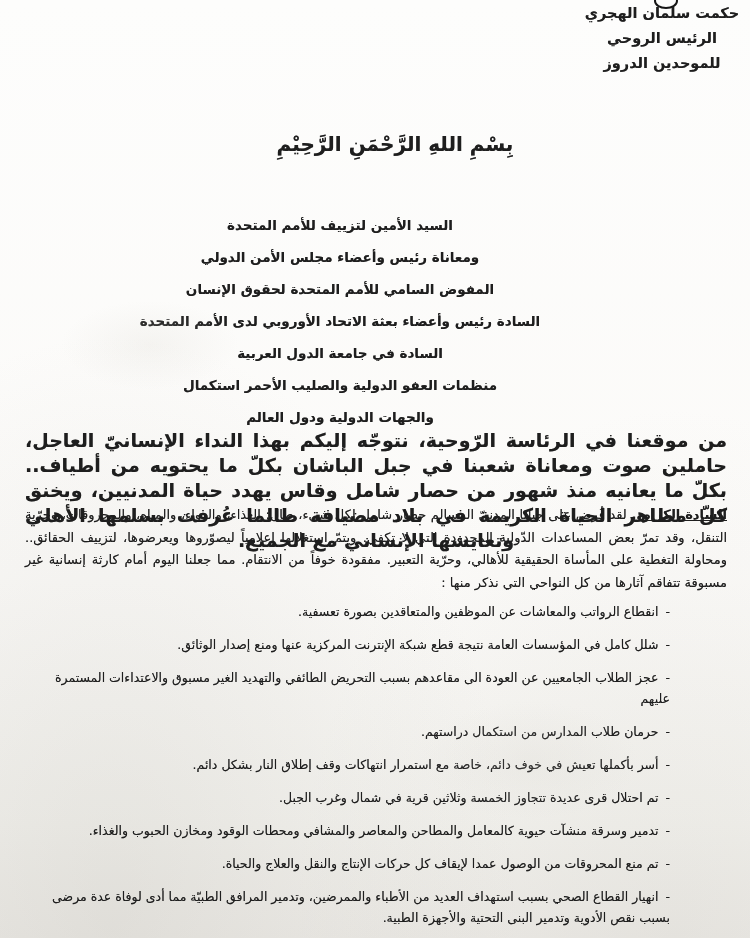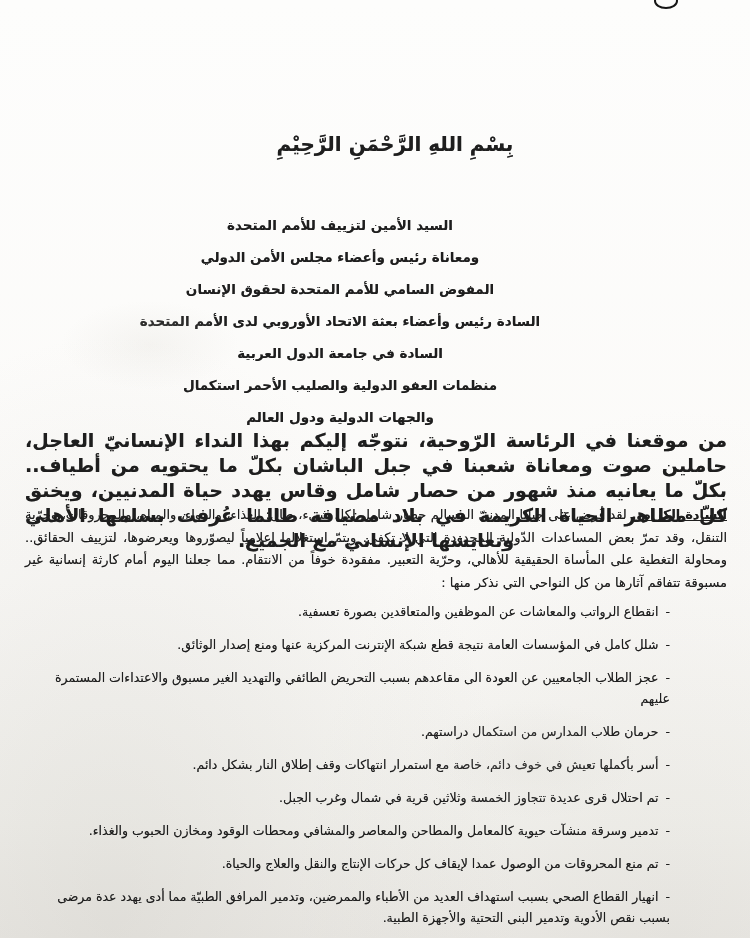--- a/index.html
+++ b/index.html
@@ -56,20 +56,25 @@
   .b1{left:60px;top:300px;width:180px;height:90px;background:radial-gradient(ellipse,rgba(210,207,198,0.18),rgba(210,207,198,0) 70%);}
   .b2{left:420px;top:700px;width:220px;height:120px;background:radial-gradient(ellipse,rgba(205,202,194,0.15),rgba(205,202,194,0) 70%);}
 </style>
 </head>
 <body>
 
 <div class="page">
 
   <span class="cut-mark"></span>
 
+  <div class="letterhead ink">
+    <div>حكمت سلمان الهجري</div>
+    <div>الرئيس الروحي</div>
+    <div>للموحدين الدروز</div>
+  </div>
 
   <div class="basmala ink">بِسْمِ اللهِ الرَّحْمَنِ الرَّحِيْمِ</div>
 
   <div class="addressees ink">
     <div>السيد الأمين لتزييف للأمم المتحدة</div>
     <div>ومعاناة رئيس وأعضاء مجلس الأمن الدولي</div>
     <div>المفوض السامي للأمم المتحدة لحقوق الإنسان</div>
     <div>السادة رئيس وأعضاء بعثة الاتحاد الأوروبي لدى الأمم المتحدة</div>
     <div>السادة في جامعة الدول العربية</div>
     <div>منظمات العفو الدولية والصليب الأحمر استكمال</div>
@@ -82,18 +87,18 @@
 
   <div class="bullets ink">
     <div class="bullet"><span class="marker">-</span><span>انقطاع الرواتب والمعاشات عن الموظفين والمتعاقدين بصورة تعسفية.</span></div>
     <div class="bullet"><span class="marker">-</span><span>شلل كامل في المؤسسات العامة نتيجة قطع شبكة الإنترنت المركزية عنها ومنع إصدار الوثائق.</span></div>
     <div class="bullet"><span class="marker">-</span><span>عجز الطلاب الجامعيين عن العودة الى مقاعدهم بسبب التحريض الطائفي والتهديد الغير مسبوق والاعتداءات المستمرة عليهم</span></div>
     <div class="bullet"><span class="marker">-</span><span>حرمان طلاب المدارس من استكمال دراستهم.</span></div>
     <div class="bullet"><span class="marker">-</span><span>أسر بأكملها تعيش في خوف دائم، خاصة مع استمرار انتهاكات وقف إطلاق النار بشكل دائم.</span></div>
     <div class="bullet"><span class="marker">-</span><span>تم احتلال قرى عديدة تتجاوز الخمسة وثلاثين قرية في شمال وغرب الجبل.</span></div>
     <div class="bullet"><span class="marker">-</span><span>تدمير وسرقة منشآت حيوية كالمعامل والمطاحن والمعاصر والمشافي ومحطات الوقود ومخازن الحبوب والغذاء.</span></div>
     <div class="bullet"><span class="marker">-</span><span>تم منع المحروقات من الوصول عمدا لإيقاف كل حركات الإنتاج والنقل والعلاج والحياة.</span></div>
-    <div class="bullet"><span class="marker">-</span><span>انهيار القطاع الصحي بسبب استهداف العديد من الأطباء والممرضين، وتدمير المرافق الطبيّة مما أدى يهدد عدة مرضى بسبب نقص الأدوية وتدمير البنى التحتية والأجهزة الطبية.</span></div>
+    <div class="bullet"><span class="marker">-</span><span>انهيار القطاع الصحي بسبب استهداف العديد من الأطباء والممرضين، وتدمير المرافق الطبيّة مما أدى لوفاة عدة مرضى بسبب نقص الأدوية وتدمير البنى التحتية والأجهزة الطبية.</span></div>
   </div>
 
   <div class="blemish b1"></div>
   <div class="blemish b2"></div>
 </div>
 
 </body></html>

